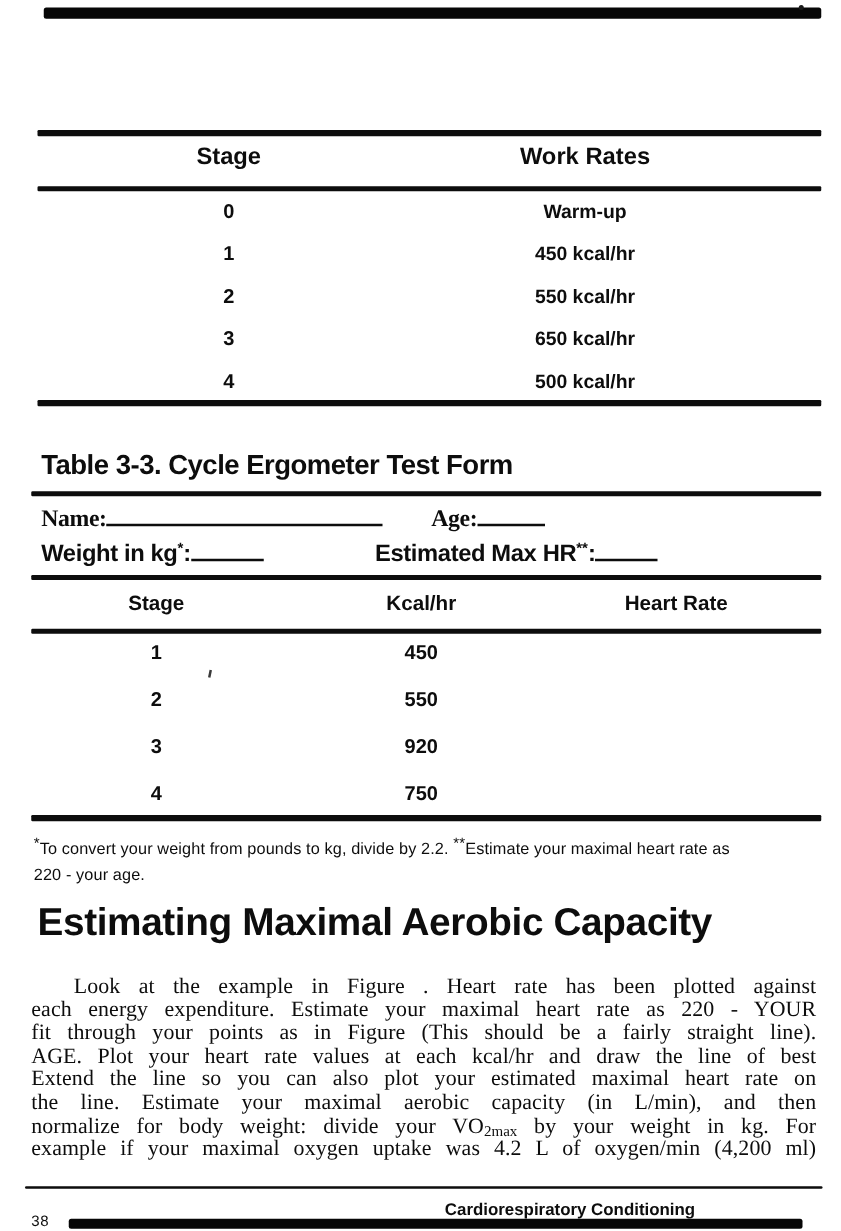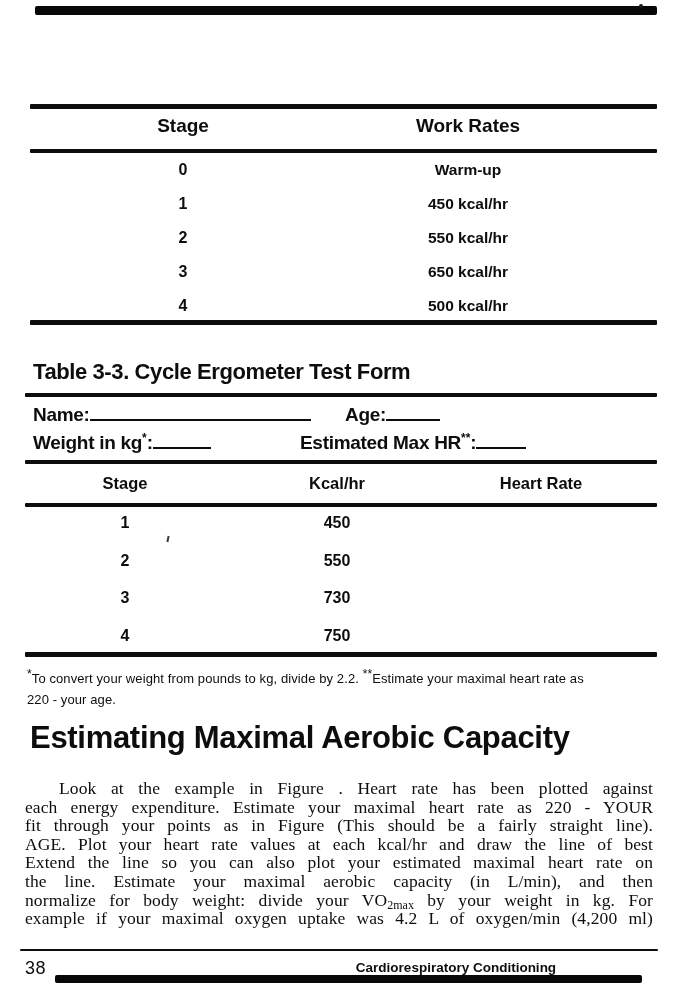--- a/index.html
+++ b/index.html
@@ -76,21 +76,21 @@
     font-family: "Liberation Serif", serif;
     font-size: 17.5px;
     line-height: 18.6px;
     letter-spacing: 0.1px;
   }
   .pline { text-align: justify; text-align-last: justify; height: 18.6px; overflow: visible; }
   .pline.indent { padding-left: 34px; }
   .sub2max { font-size: 12px; vertical-align: -3px; letter-spacing: 0; }
 
   
-  .footer-num { position: absolute; font-size: 18px; letter-spacing: 0.5px; }
+  .footer-num { position: absolute; font-size: 12px; letter-spacing: 0.5px; margin-top: 12px; }
   .footer-right { position: absolute; font-weight: 700; font-size: 13.5px; text-align: center; right: 17px; }
 
   .stray-tick {
     position: absolute;
     width: 2px; height: 6px;
     background: #3a3a3a;
     transform: rotate(12deg);
   }
 </style>
 </head>
@@ -139,21 +139,21 @@
         <div></div>
     </div>
   </div>
 
   <div class="rule" style="left:30px; top:320px; width:627px; height:5px;"></div>
 
   <div class="abs tbl-title" style="left:33px; top:357px;">Table 3-3. Cycle Ergometer Test Form</div>
 
   <div class="rule" style="left:25px; top:393px; width:632px; height:4px;"></div>
 
-  <div class="form-row" style="top:402px; width:610px;">
+  <div class="form-row" style="top:402px; width:610px;font-family:Liberation Serif, serif;">
     <span class="form-label">Name:</span><span class="blank" style="width:221px;"></span>
     <span class="abs" style="left:312px; top:0;">
       <span class="form-label">Age:</span><span class="blank" style="width:54px;"></span>
     </span>
   </div>
 
   <div class="form-row" style="top:430px; width:610px;">
     <span class="form-label"><span>Weight in kg</span><span class="fsup">*</span><span>:</span></span><span class="blank" style="width:58px;"></span>
     <span class="abs" style="left:267px; top:0;">
       <span class="form-label"><span>Estimated Max HR</span><span class="fsup">**</span><span>:</span></span><span class="blank" style="width:50px;"></span>
@@ -179,21 +179,21 @@
         <div></div>
     </div>
     <div class="t33-grid t33-row">
       <div class="cell">2</div>
       <div class="cell">550</div>
       <div class="cell"></div>
         <div></div>
     </div>
     <div class="t33-grid t33-row">
       <div class="cell">3</div>
-      <div class="cell">730</div>
+      <div class="cell">920</div>
       <div class="cell"></div>
         <div></div>
     </div>
     <div class="t33-grid t33-row">
       <div class="cell">4</div>
       <div class="cell">750</div>
       <div class="cell"></div>
         <div></div>
     </div>
   </div>

